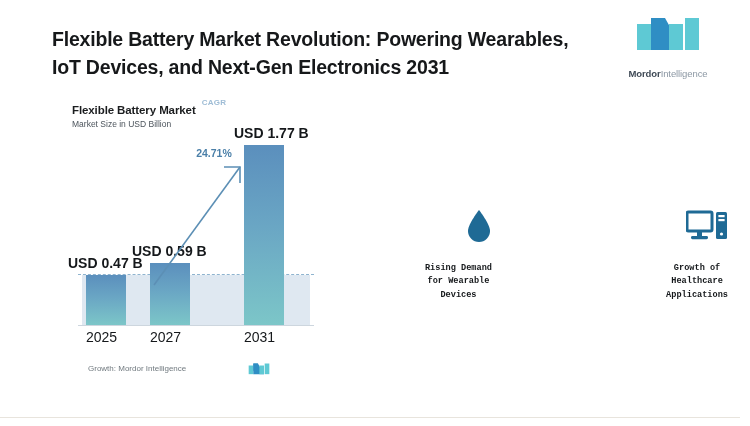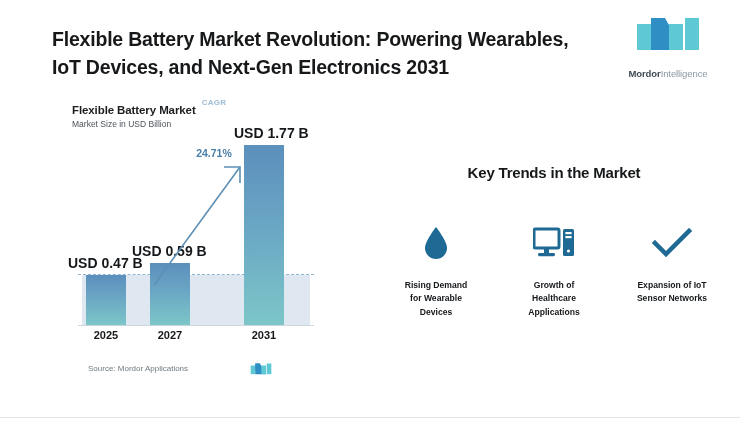--- a/index.html
+++ b/index.html
@@ -64,22 +64,22 @@
     color: #15181b; white-space: nowrap; margin-top: 11px;
   }
   .vlabel.v1 { left: -4px;  bottom: 76px; }
   .vlabel.v2 { left: 60px;  bottom: 88px; }
   .vlabel.v3 { left: 162px; bottom: 206px; }
 
   .xlabels {
     position: absolute; left: 0; right: -12px; bottom: 0; height: 20px;
   }
   .xlab {
-    position: absolute; font-size: 11px; font-weight: 700; color: #15181b;
-    width: 40px; text-align: center;
+    position: absolute; font-size: 14px; font-weight: 400; color: #15181b;
+    width: 40px; text-align: left;
   }
   .xlab.x1 { left: 14px;  top: 2px; }
   .xlab.x2 { left: 78px;  top: 2px; }
   .xlab.x3 { left: 172px; top: 2px; }
 
   .cagr {
     position: absolute; left: 114px; bottom: 188px; text-align: center; width: 56px;
     line-height: 1.15;
   }
   .cagr .k { font-size: 8px; color: #9fbdd6; font-weight: 600; letter-spacing: .2px; }
@@ -94,21 +94,21 @@
   .source-text { font-size: 8px; color: #70797f; }
   .source-mark { margin-left: 62px; width: 22px; height: 13px; display:block; }
 
   
   .trends { position: absolute; left: 380px; top: 164px; width: 348px; }
   .trends-title {
     text-align: center; font-size: 15px; font-weight: 700;
     color: #16181a; letter-spacing: -0.2px;
   }
   .trend-row { margin-top: 42px; display: flex; justify-content: space-between; }
-  .trend { width: 112px; display: flex; flex-direction: column; align-items: center; }
+  .trend { width: 112px; display: flex; flex-direction: column; align-items: flex-end; font-family: Liberation Mono, monospace; }
   .trend-icon { height: 40px; display: flex; align-items: center; justify-content: center; }
   .trend-label {
     margin-top: 16px; text-align: center; font-size: 8.6px; font-weight: 700;
     color: #15181b; line-height: 1.55;
   }
 
   .footrule {
     position: absolute; left: 0; right: 0; bottom: 8px; height: 1px; background: #e8e4dd;
   }
 </style>
@@ -163,33 +163,32 @@
       </svg>
 
       <div class="xlabels">
         <div class="xlab x1">2025</div>
         <div class="xlab x2">2027</div>
         <div class="xlab x3">2031</div>
       </div>
     </div>
 
     <div class="source">
-      <span class="source-text">Source: Mordor Applications</span>
+      <span class="source-text">Growth: Mordor Intelligence</span>
       <svg class="source-mark" viewBox="0 0 66 38">
         <polygon points="2,36 2,10 16,10 16,36" fill="#5ec9d4"></polygon>
         <polygon points="16,36 16,4 30,4 48,36 34,36" fill="#2f8ec4"></polygon>
         <polygon points="34,36 34,10 48,10 48,36" fill="#5ec9d4"></polygon>
         <polygon points="50,36 50,4 64,4 64,36" fill="#5ec9d4"></polygon>
         <polygon points="16,4 30,4 16,28" fill="#2f8ec4"></polygon>
       </svg>
     </div>
   </div>
 
   <div class="trends">
-    <div class="trends-title">Key Trends in the Market</div>
 
     <div class="trend-row">
 
       <div class="trend">
         <div class="trend-icon">
           <svg width="26" height="34" viewBox="0 0 26 34">
             <path d="M13 1 C13 1 2 15 2 22 a11 11 0 0 0 22 0 C24 15 13 1 13 1 Z" fill="#1f6a95"></path>
           </svg>
         </div>
         <div class="trend-label">
@@ -211,29 +210,18 @@
             <circle cx="35.5" cy="24" r="1.6" fill="#ffffff"></circle>
           </svg>
         </div>
         <div class="trend-label">
           <div>Growth of</div>
           <div>Healthcare</div>
           <div>Applications</div>
         </div>
       </div>
 
-      <div class="trend">
-        <div class="trend-icon">
-          <svg width="40" height="30" viewBox="0 0 40 30">
-            <polyline points="3,15 14,26 37,3" fill="none" stroke="#1f6a95" stroke-width="4.5" stroke-linecap="square"></polyline>
-          </svg>
-        </div>
-        <div class="trend-label">
-          <div>Expansion of IoT</div>
-          <div>Sensor Networks</div>
-        </div>
-      </div>
 
     </div>
   </div>
 
   <div class="footrule"></div>
 </div>
 
 </body></html>

